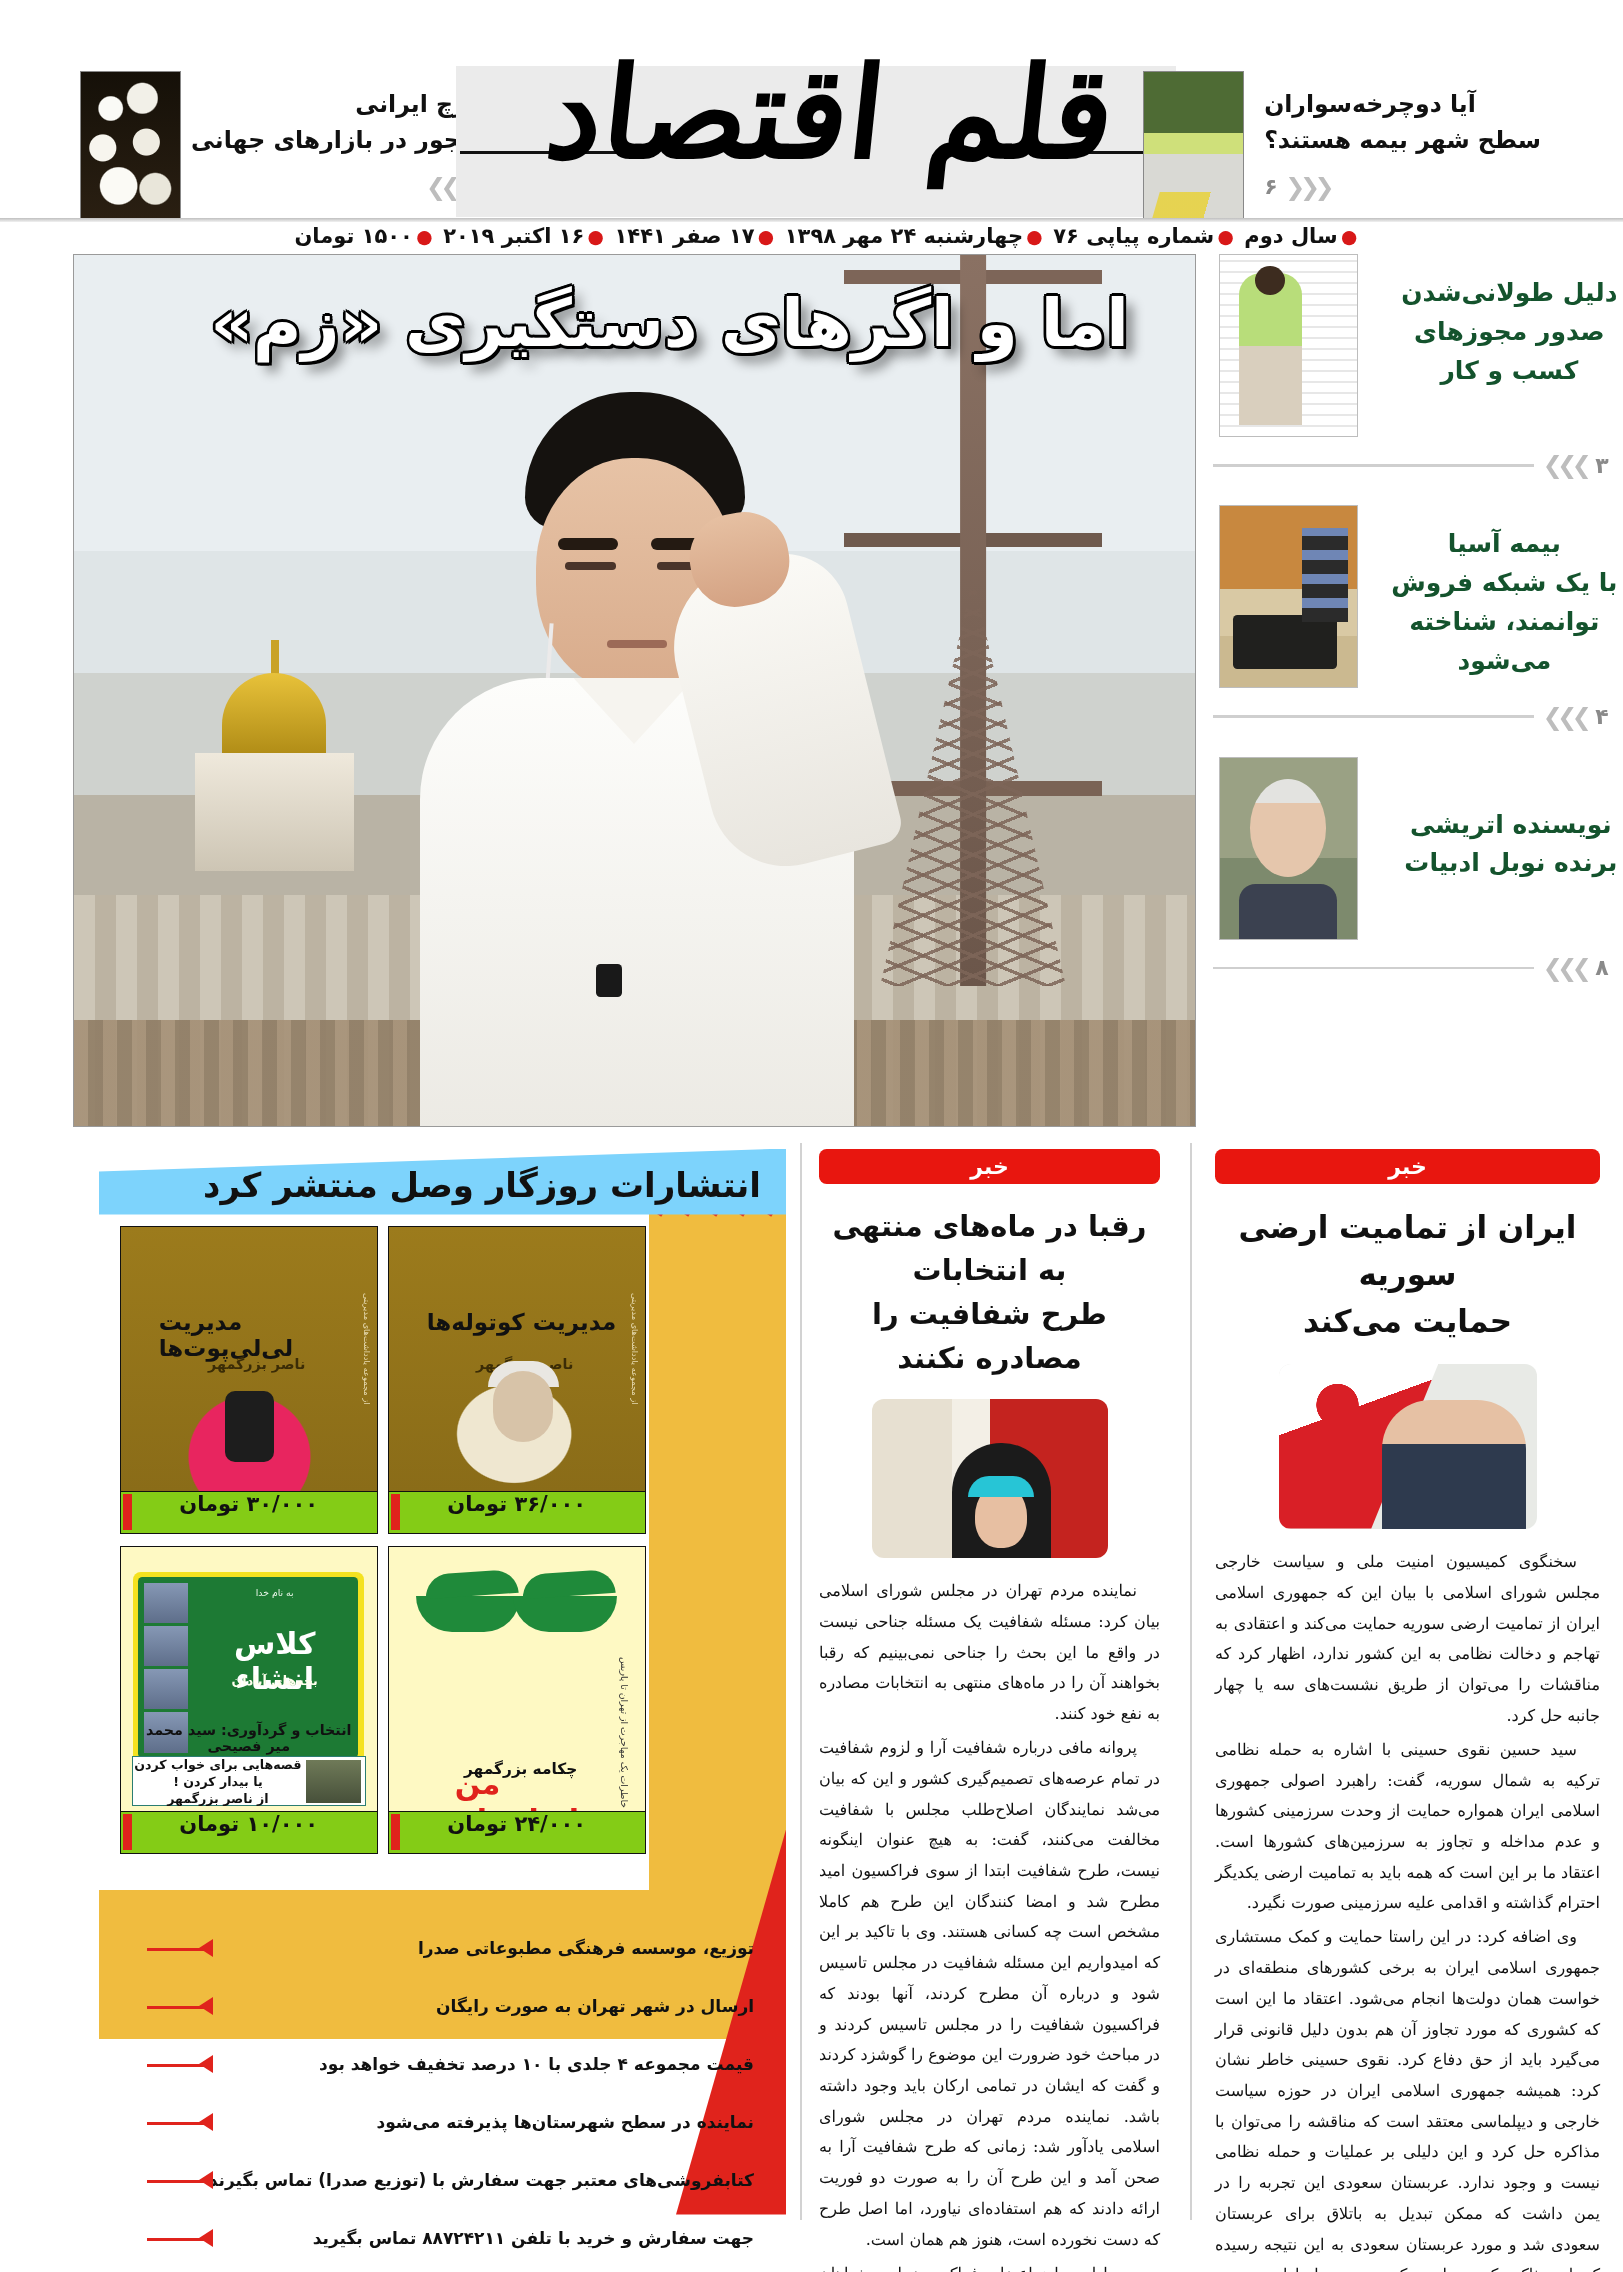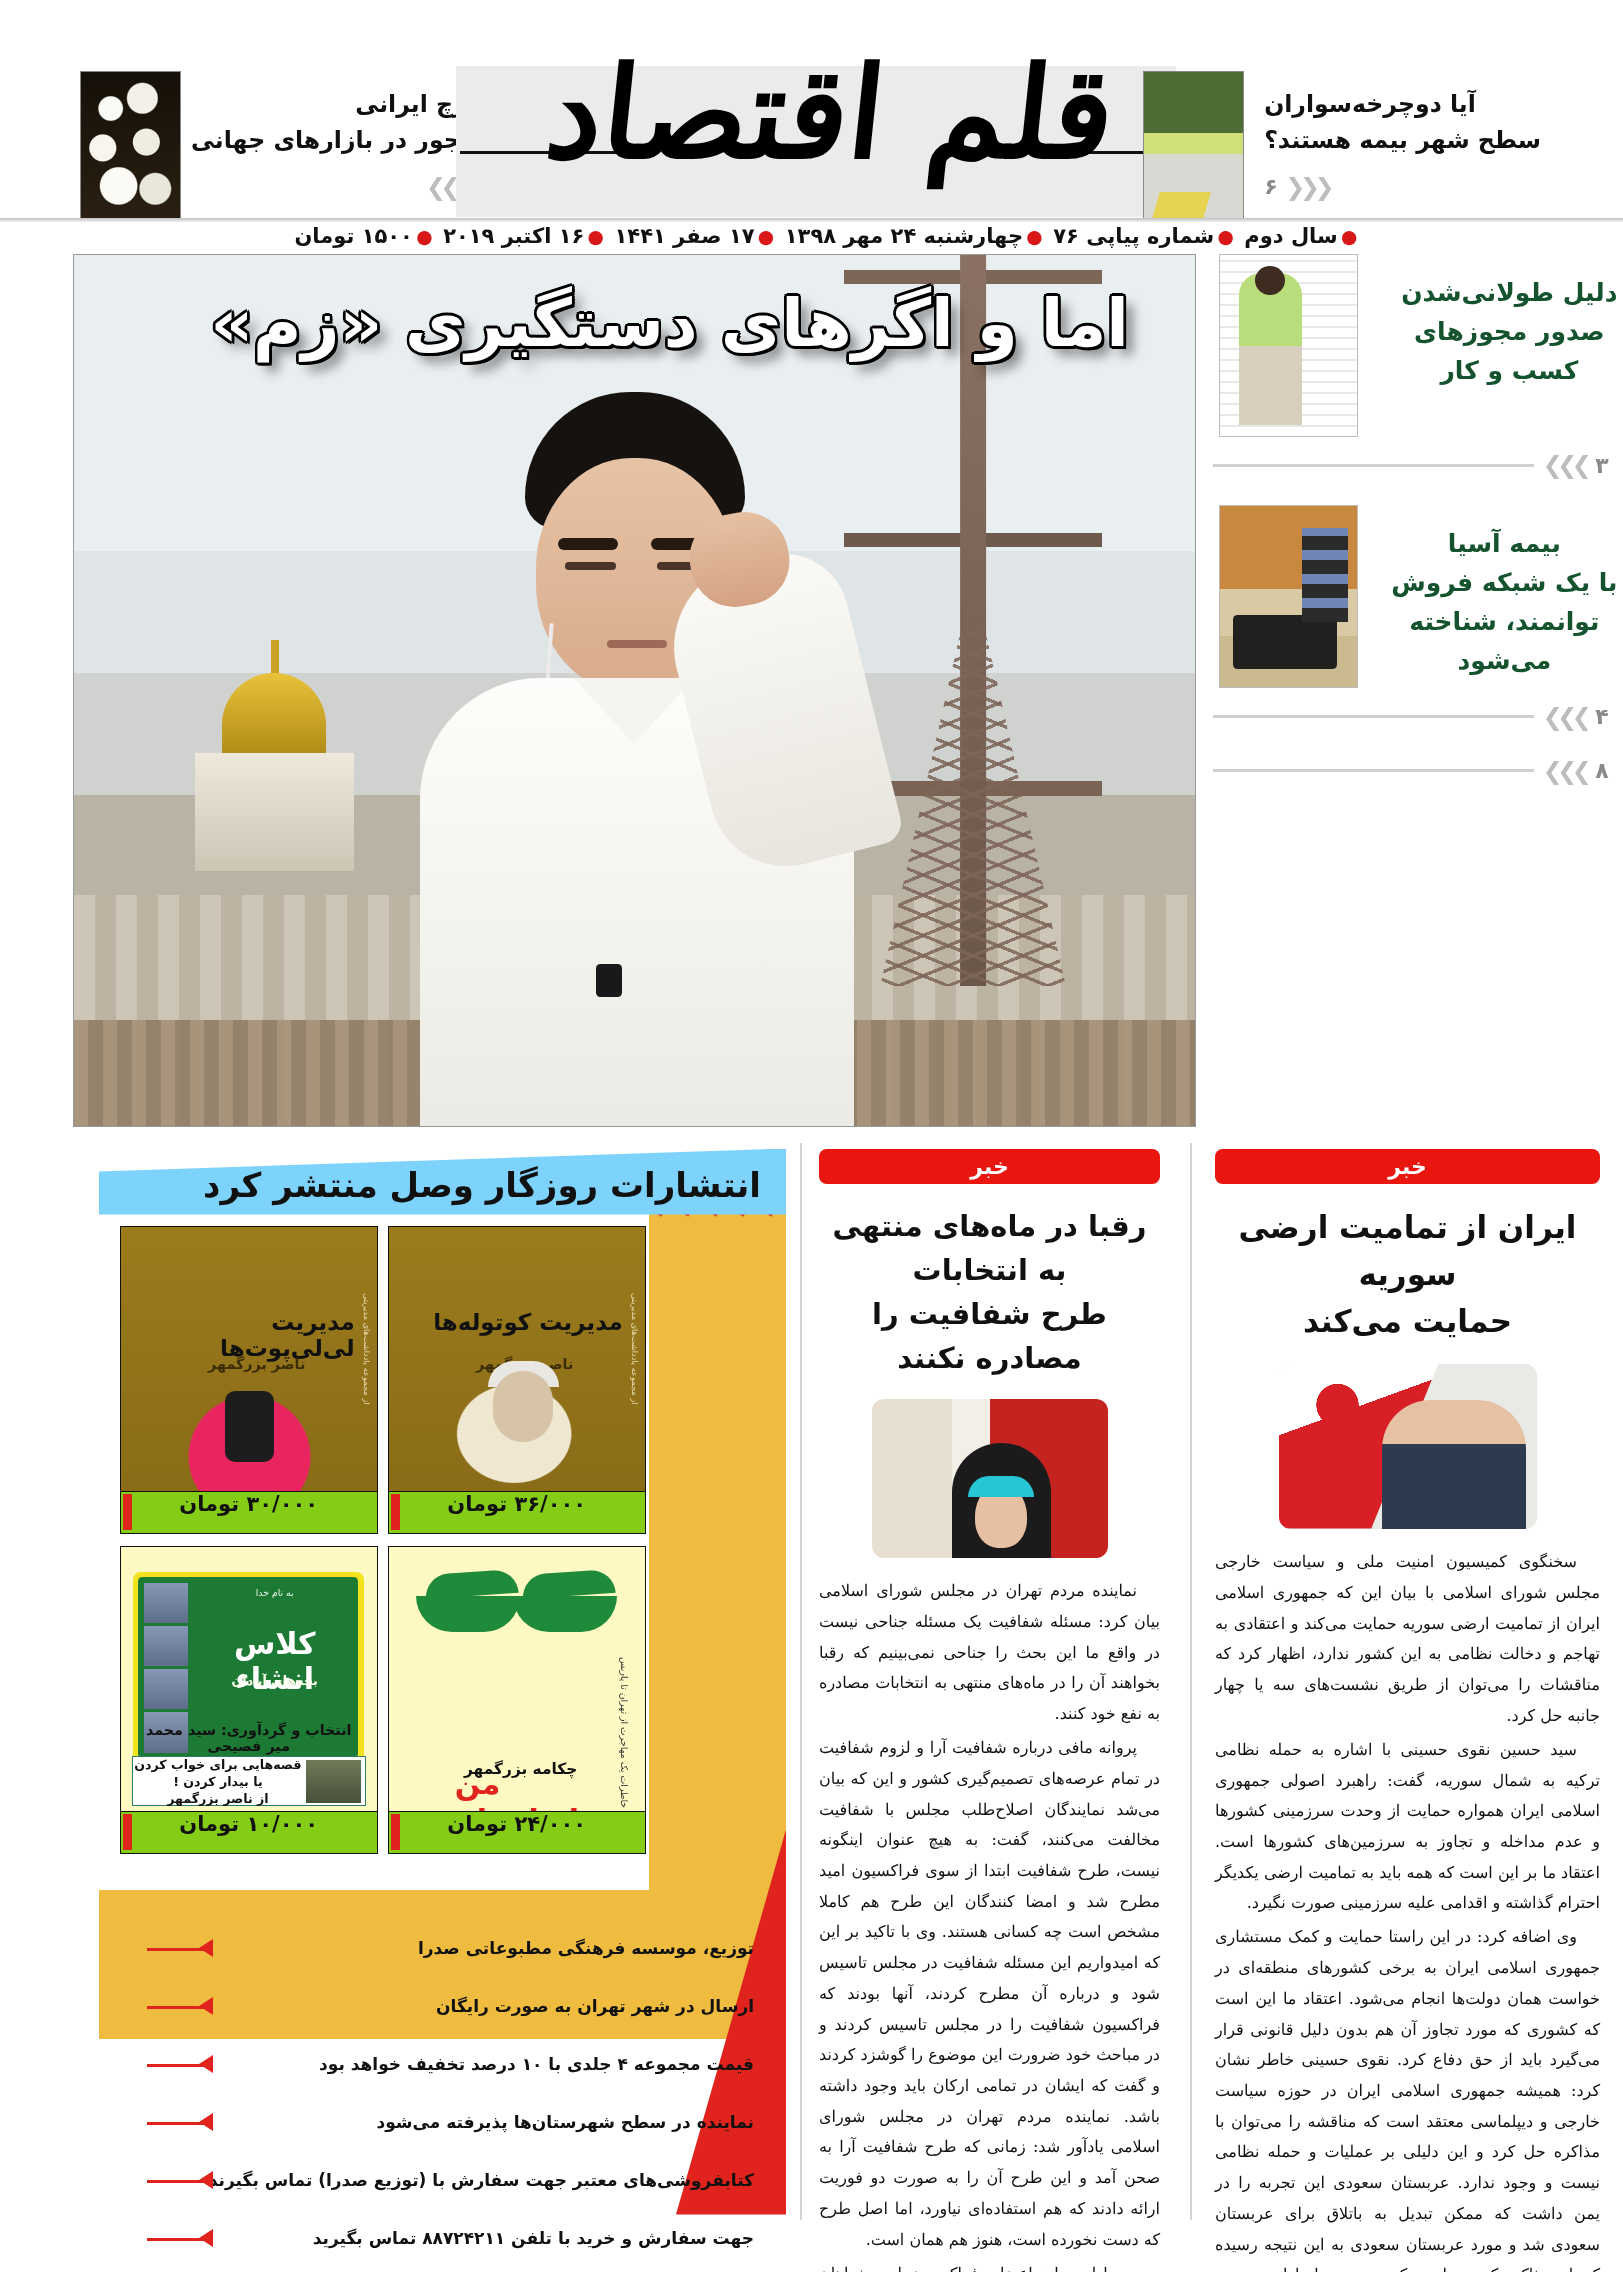--- a/index.html
+++ b/index.html
@@ -175,21 +175,21 @@
     transform:rotate(-58deg);transform-origin:left top;}
   .ad-redwedge{position:absolute;right:0;bottom:0;width:110px;height:385px;background:#e0231c;
     clip-path:polygon(100% 0,100% 100%,0 100%);}
 
   .books{position:absolute;left:7.7px;top:77px;width:539px;}
   .book-row{display:flex;gap:10px;justify-content:flex-start;}
   .book{width:258px;}
   .bk-cover{height:264px;border:1.6px solid #111;position:relative;overflow:hidden;
     background:linear-gradient(180deg,#9c7b1c,#8a6c18);}
   .bk-cover.two{background:linear-gradient(180deg,#9c7b1c,#8a6c18);}
-  .bk-title{position:absolute;right:22px;top:82px;left:38px;text-align:right;
+  .bk-title{position:absolute;right:22px;top:82px;left:38px;text-align:left;
     font-family:"DejaVu Sans","Liberation Sans",sans-serif;
     font-size:23px;font-weight:700;color:#111;}
   .bk-author{position:absolute;right:22px;top:129px;left:38px;text-align:center;
     font-size:14.3px;font-weight:700;color:#3b2c06;}
   .bk-side{position:absolute;right:4.4px;top:66px;writing-mode:vertical-rl;
     font-size:8.2px;color:#e9ddb4;letter-spacing:0.5px;}
   .bk-art1{position:absolute;left:38px;bottom:0;width:181px;height:137px;
     background:radial-gradient(circle at 50% 75%, #e8255f 0 44%, transparent 45%);}
   .bk-art1 .fig{position:absolute;left:66px;bottom:29px;width:49px;height:71px;background:#1d1d1d;border-radius:10px;}
   .bk-art2{position:absolute;left:33px;bottom:0;width:192px;height:143px;
@@ -379,20 +379,27 @@
         <div class="side-img ph-office"></div>
       </div>
       <div class="side-more">
         <span class="pgnum">۴</span>
         <span class="chev">❯❯❯</span>
         <span class="side-rule"></span>
       </div>
     </div>
 
     <div class="side-item" style="margin-top:26px;">
+      <div class="side-row">
+        <div class="side-title" style="padding-top:49px;">
+          <div>نویسنده اتریشی</div>
+          <div>برنده نوبل ادبیات</div>
+        </div>
+        <div class="side-img ph-writer"></div>
+      </div>
       <div class="side-more">
         <span class="pgnum">۸</span>
         <span class="chev">❯❯❯</span>
         <span class="side-rule"></span>
       </div>
     </div>
   </div>
 
   <div class="bot">
 

